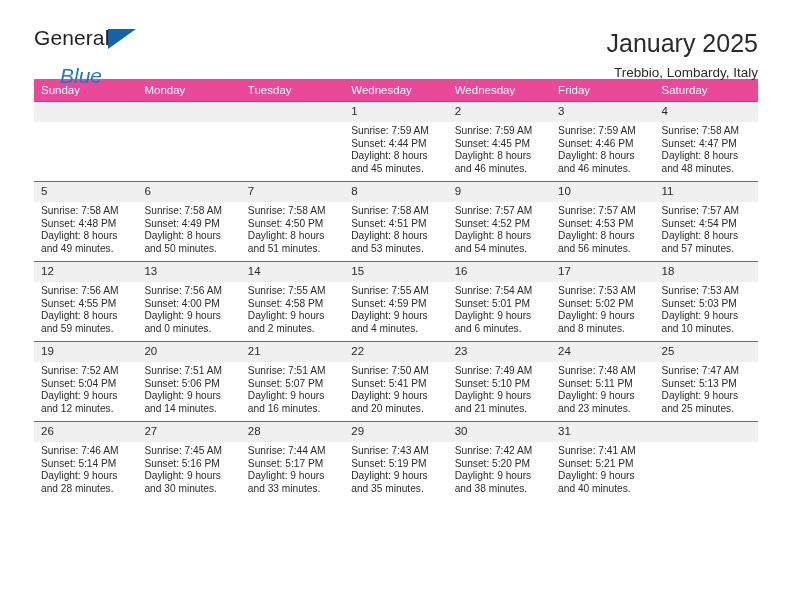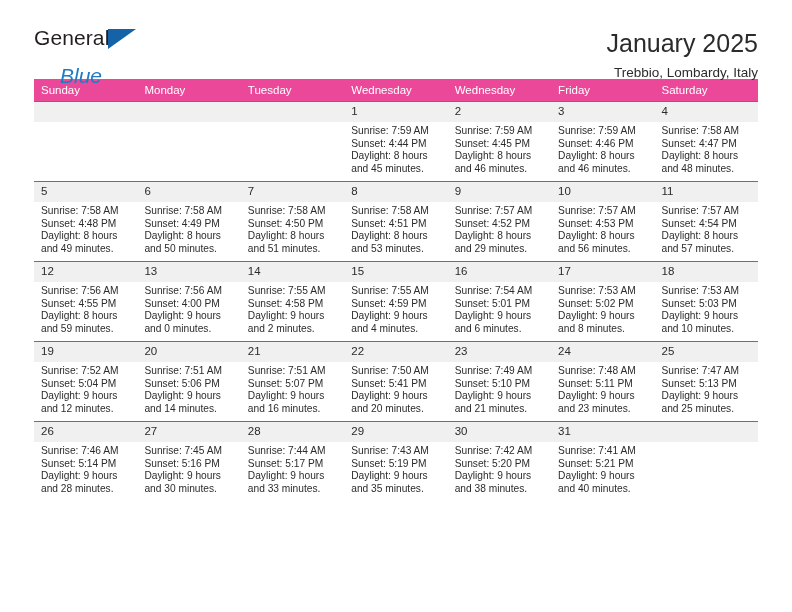--- a/index.html
+++ b/index.html
@@ -273,21 +273,21 @@
               </div>
             </div>
           </td>
           <td>
             <div class="cell-inner">
               <div class="daynum">9</div>
               <div class="lines">
                 <div>Sunrise: 7:57 AM</div>
                 <div>Sunset: 4:52 PM</div>
                 <div>Daylight: 8 hours</div>
-                <div>and 29 minutes.</div>
+                <div>and 54 minutes.</div>
               </div>
             </div>
           </td>
           <td>
             <div class="cell-inner">
               <div class="daynum">10</div>
               <div class="lines">
                 <div>Sunrise: 7:57 AM</div>
                 <div>Sunset: 4:53 PM</div>
                 <div>Daylight: 8 hours</div>

